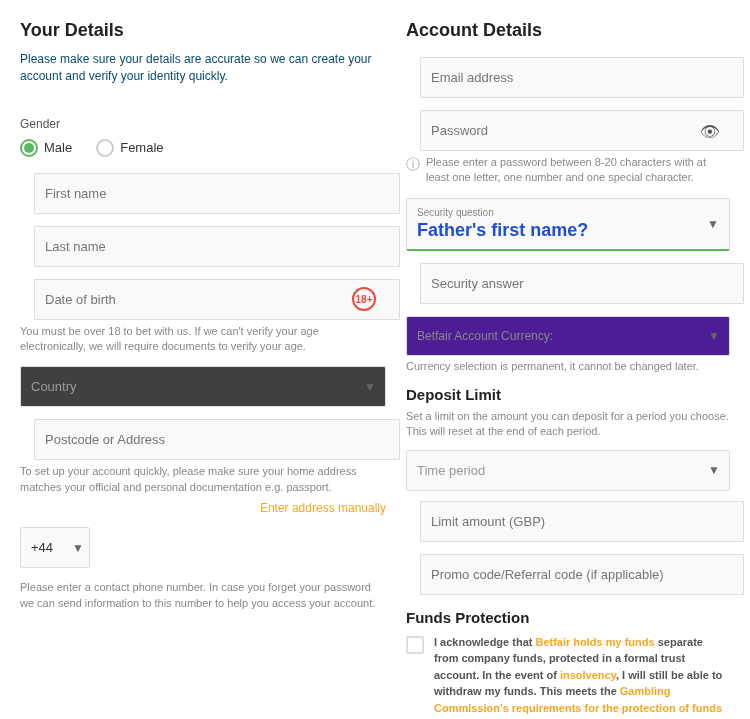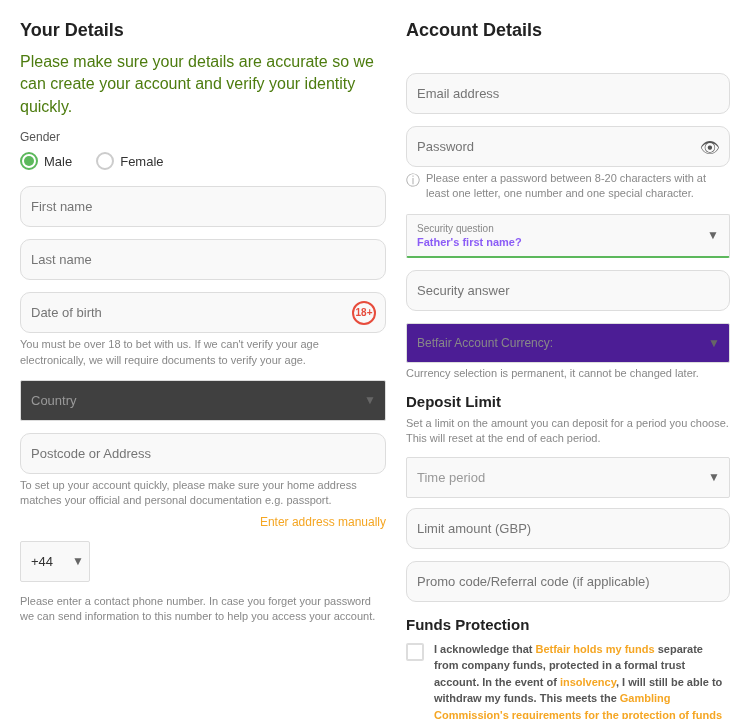--- a/index.html
+++ b/index.html
@@ -2,60 +2,60 @@
 <html><head>
   <meta charset="utf-8">
   <style>
     * { box-sizing: border-box; margin: 0; padding: 0; }
     body { font-family: Arial, sans-serif; font-size: 13px; color: #333; background: #fff; }
     .container { display: flex; width: 750px; padding: 20px; gap: 20px; }
     .left-col { flex: 0 0 366px; }
     .right-col { flex: 1; }
 
     h2 { font-size: 18px; font-weight: bold; margin-bottom: 10px; color: #222; }
-    .subtitle { font-size: 16px; color: #4d7c0f; margin-bottom: 12px; line-height: 1.4; }
+    .subtitle { font-size: 12px; color: #0c4a6e; margin-bottom: 32px; line-height: 1.4; }
 
     .gender-label { font-size: 12px; color: #555; margin-bottom: 8px; }
     .gender-group { display: flex; gap: 24px; margin-bottom: 16px; align-items: flex-start; }
     .radio-option { display: flex; align-items: center; gap: 6px; cursor: pointer; font-size: 13px; }
     .radio-circle { width: 18px; height: 18px; border-radius: 50%; border: 2px solid #ccc; display: flex; align-items: center; justify-content: center; }
     .radio-circle.selected { border-color: #5cb85c; }
     .radio-circle.selected::after { content: ''; width: 10px; height: 10px; border-radius: 50%; background: #5cb85c; }
 
     .form-group { margin-bottom: 12px; }
-    .form-input { width: 100%; padding: 12px 10px; border: 1px solid #ddd; background: #f9f9f9; font-size: 13px; color: #999; outline: none; border-radius: 10px; }
+    .form-input { width: 100%; padding: 12px 10px; border: 1px solid #ddd; background: #f9f9f9; font-size: 13px; color: #999; outline: none; border-radius: 1px; margin-left: 14px; }
 
     .dob-wrapper { position: relative; }
     .dob-badge { position: absolute; right: 10px; top: 50%; transform: translateY(-50%); width: 24px; height: 24px; border-radius: 50%; border: 2px solid #e74c3c; display: flex; align-items: center; justify-content: center; font-size: 10px; font-weight: bold; color: #e74c3c; }
     .age-note { font-size: 11px; color: #888; margin-top: 4px; line-height: 1.4; }
 
     .select-wrapper { position: relative; }
     .select-wrapper select { width: 100%; padding: 12px 30px 12px 10px; border: 1px solid #ddd; background: #404040; font-size: 13px; color: #999; appearance: none; outline: none; border-radius: 2px; cursor: pointer; }
     .select-wrapper .chevron { position: absolute; right: 10px; top: 50%; transform: translateY(-50%); pointer-events: none; font-size: 12px; color: #666; }
 
     .address-note { font-size: 11px; color: #888; margin-top: 4px; margin-bottom: 6px; line-height: 1.4; }
     .enter-manually { color: #f5a623; font-size: 12px; text-align: right; cursor: pointer; display: block; }
 
     .phone-row { display: flex; gap: 8px; }
     .phone-code { flex: 0 0 70px; position: relative; }
     .phone-code select { width: 100%; padding: 12px 24px 12px 10px; border: 1px solid #ddd; background: #f9f9f9; font-size: 13px; color: #333; appearance: none; outline: none; border-radius: 2px; cursor: pointer; }
     .phone-code .chevron { position: absolute; right: 6px; top: 50%; transform: translateY(-50%); pointer-events: none; font-size: 12px; color: #666; }
     .phone-number { flex: 1; }
     .phone-note { font-size: 11px; color: #888; margin-top: 6px; line-height: 1.4; }
 
     
-    .right-col h2 { margin-bottom: 32px; }
+    .right-col h2 { margin-bottom: 16px; }
     .input-icon-wrapper { position: relative; }
     .input-icon-wrapper .eye-icon { position: absolute; right: 10px; top: 50%; transform: translateY(-50%); cursor: pointer; color: #555; font-size: 16px; }
     .pwd-note { display: flex; align-items: flex-start; gap: 6px; font-size: 11px; color: #888; margin-top: 4px; line-height: 1.4; margin-bottom: 12px; }
     .pwd-note .info-circle { font-size: 14px; color: #aaa; flex-shrink: 0; }
 
     .security-question-group { border: 1px solid #ddd; background: #f9f9f9; border-bottom: 2px solid #5cb85c; border-radius: 2px; padding: 8px 10px; position: relative; margin-bottom: 12px; cursor: pointer; }
     .security-question-group .sq-label { font-size: 10px; color: #888; margin-bottom: 2px; }
-    .security-question-group .sq-value { font-size: 11px; color: #8b5cf6; font-weight: bold; }
+    .security-question-group .sq-value { font-size: 18px; color: #1d4ed8; font-weight: bold; }
     .security-question-group .chevron { position: absolute; right: 10px; top: 50%; transform: translateY(-50%); font-size: 12px; color: #666; }
 
     .currency-wrapper { position: relative; margin-bottom: 4px; }
     .currency-wrapper select { width: 100%; padding: 12px 30px 12px 10px; border: 1px solid #ddd; background: #4c1d95; font-size: 12px; color: #888; appearance: none; outline: none; border-radius: 2px; cursor: pointer; }
     .currency-wrapper .chevron { position: absolute; right: 10px; top: 50%; transform: translateY(-50%); pointer-events: none; font-size: 12px; color: #666; }
     .currency-note { font-size: 11px; color: #888; margin-bottom: 14px; }
 
     .deposit-limit-section { margin-bottom: 14px; }
     .deposit-title { font-size: 15px; font-weight: bold; color: #222; margin-bottom: 6px; }
     .deposit-subtitle { font-size: 11px; color: #888; margin-bottom: 10px; line-height: 1.4; }

